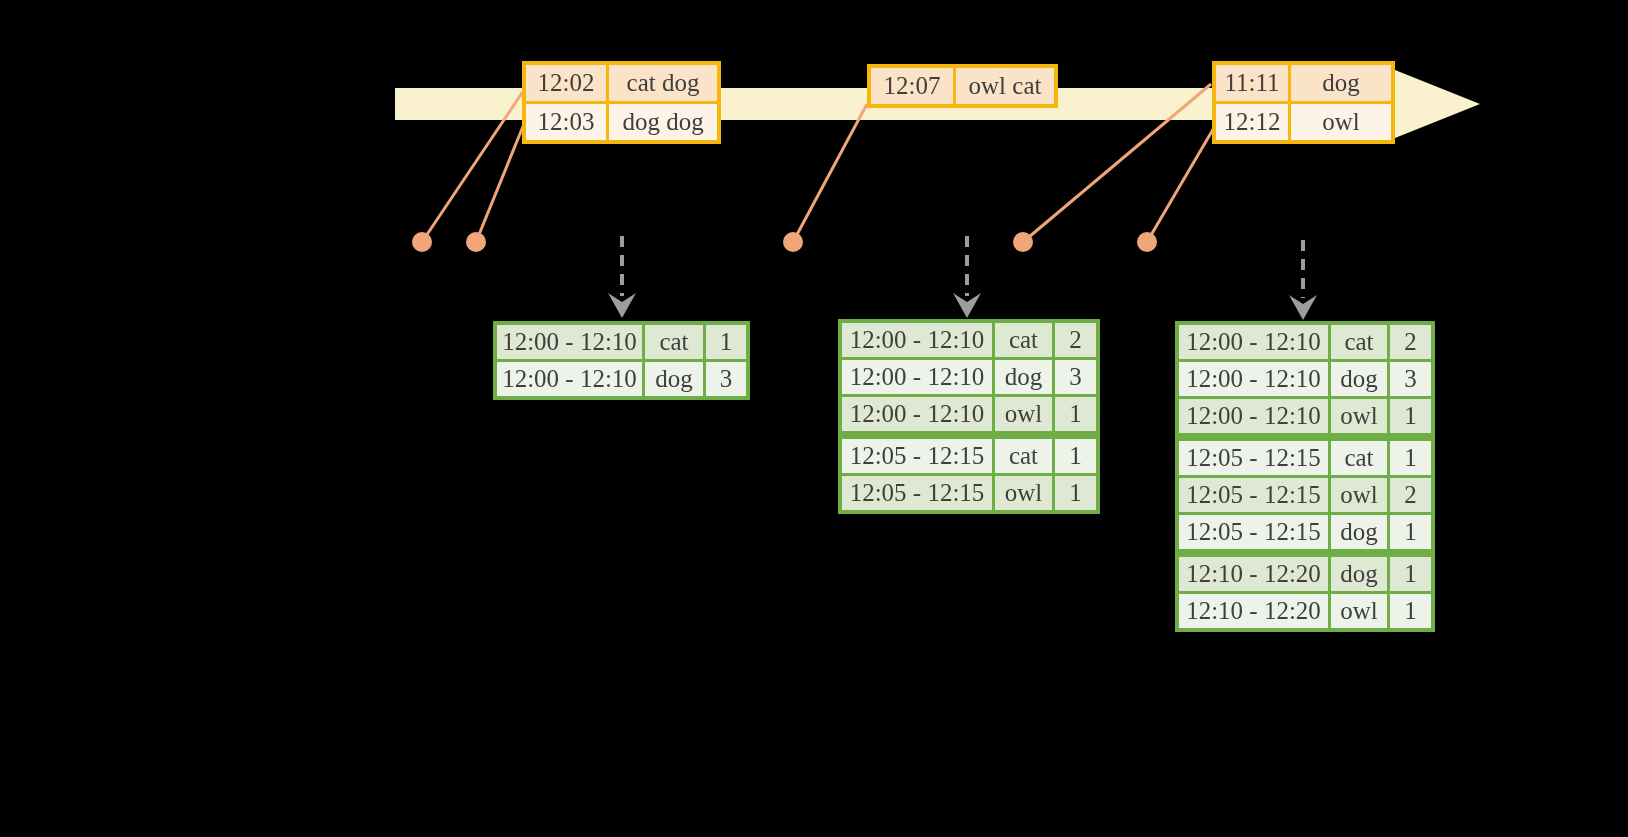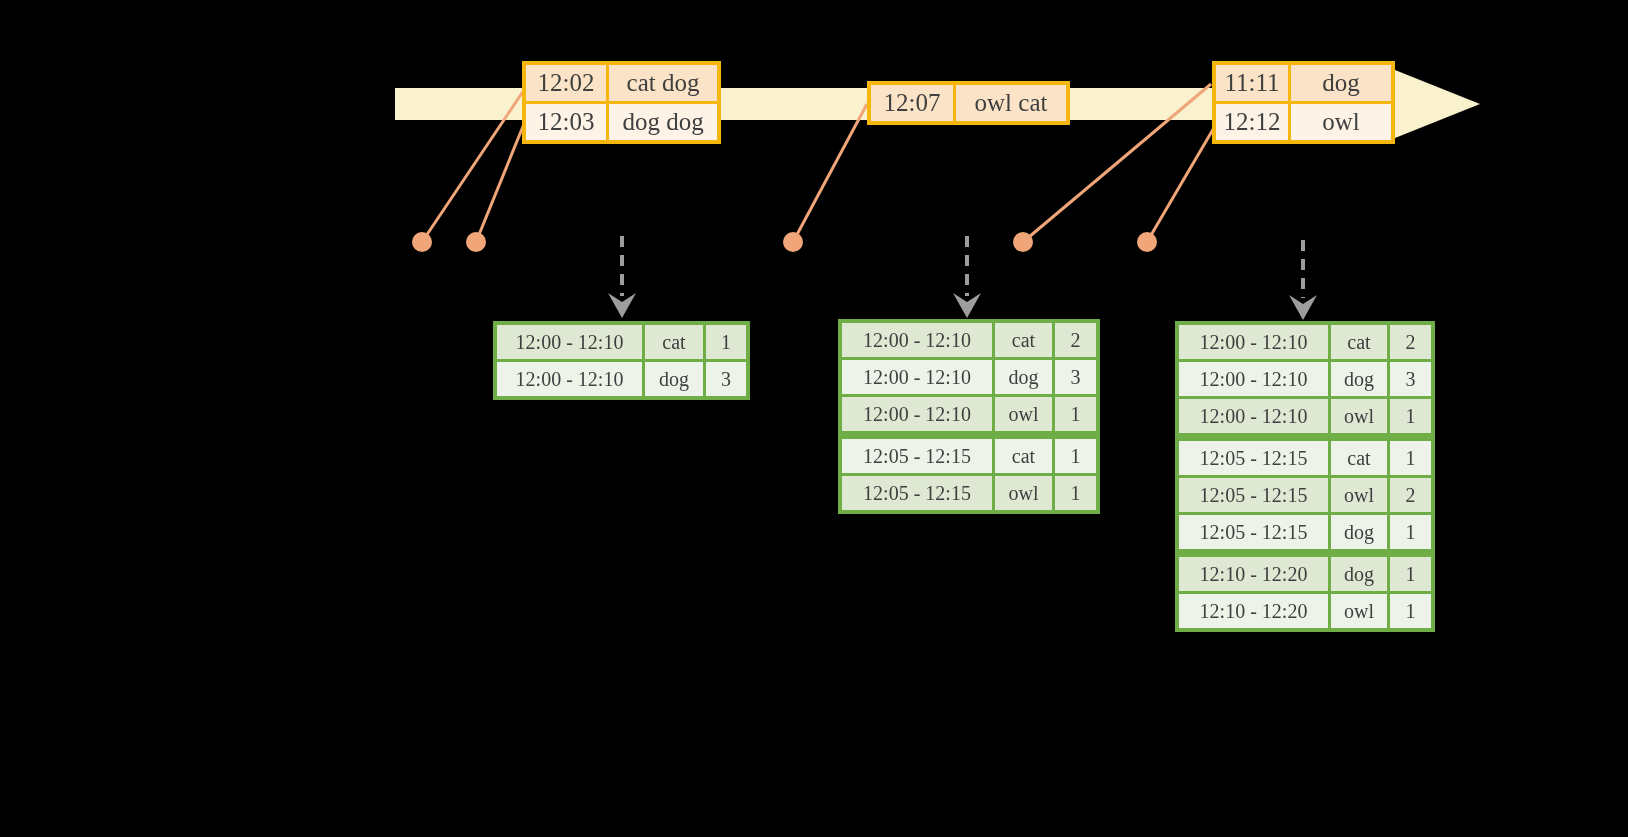--- a/index.html
+++ b/index.html
@@ -12,30 +12,30 @@
   .trow{display:flex;}
   .cell{display:flex;align-items:center;justify-content:center;box-sizing:border-box;}
 
   
   .etable{background:#f5b60d;padding:4px;gap:3px;}
   .etable .trow{gap:3px;}
   .etable .cell{height:36px;font-size:25px;}
   .etable .trow:nth-child(odd)  .cell{background:#fae3c6;}
   .etable .trow:nth-child(even) .cell{background:#fdf4e7;}
   #et1 .c0{width:80px}  #et1 .c1{width:108px}
-  #et2 .c0{width:82px}  #et2 .c1{width:110px}
+  #et2 .c0{width:82px}  #et2 .c1{width:98px}
   #et3 .c0{width:72px}  #et3 .c1{width:100px}
   #et1{left:522px;top:61px;}
-  #et2{left:867px;top:81px;text-align:center;}
+  #et2{left:867px;top:64px;text-align:center;}
   #et3{left:1212px;top:61px;}
 
   
   .gtable{background:#6fad46;padding:4px;gap:3px;}
   .gtable .trow{gap:3px;}
-  .gtable .cell{height:34px;font-size:20px;}
+  .gtable .cell{height:34px;font-size:25px;}
   .gtable .trow:nth-child(odd)  .cell{background:#dee8d2;}
   .gtable .trow:nth-child(even) .cell{background:#eef3ea;}
   .gtable .trow.group-break{margin-top:5px;}
   #rt1 .c0{width:145px} #rt1 .c1{width:58px} #rt1 .c2{width:40px}
   #rt2 .c0{width:150px} #rt2 .c1{width:57px} #rt2 .c2{width:41px}
   #rt3 .c0{width:149px} #rt3 .c1{width:56px} #rt3 .c2{width:41px}
   #rt1{left:493px;top:321px;}
   #rt2{left:838px;top:319px;}
   #rt3{left:1175px;top:321px;}
 </style>

